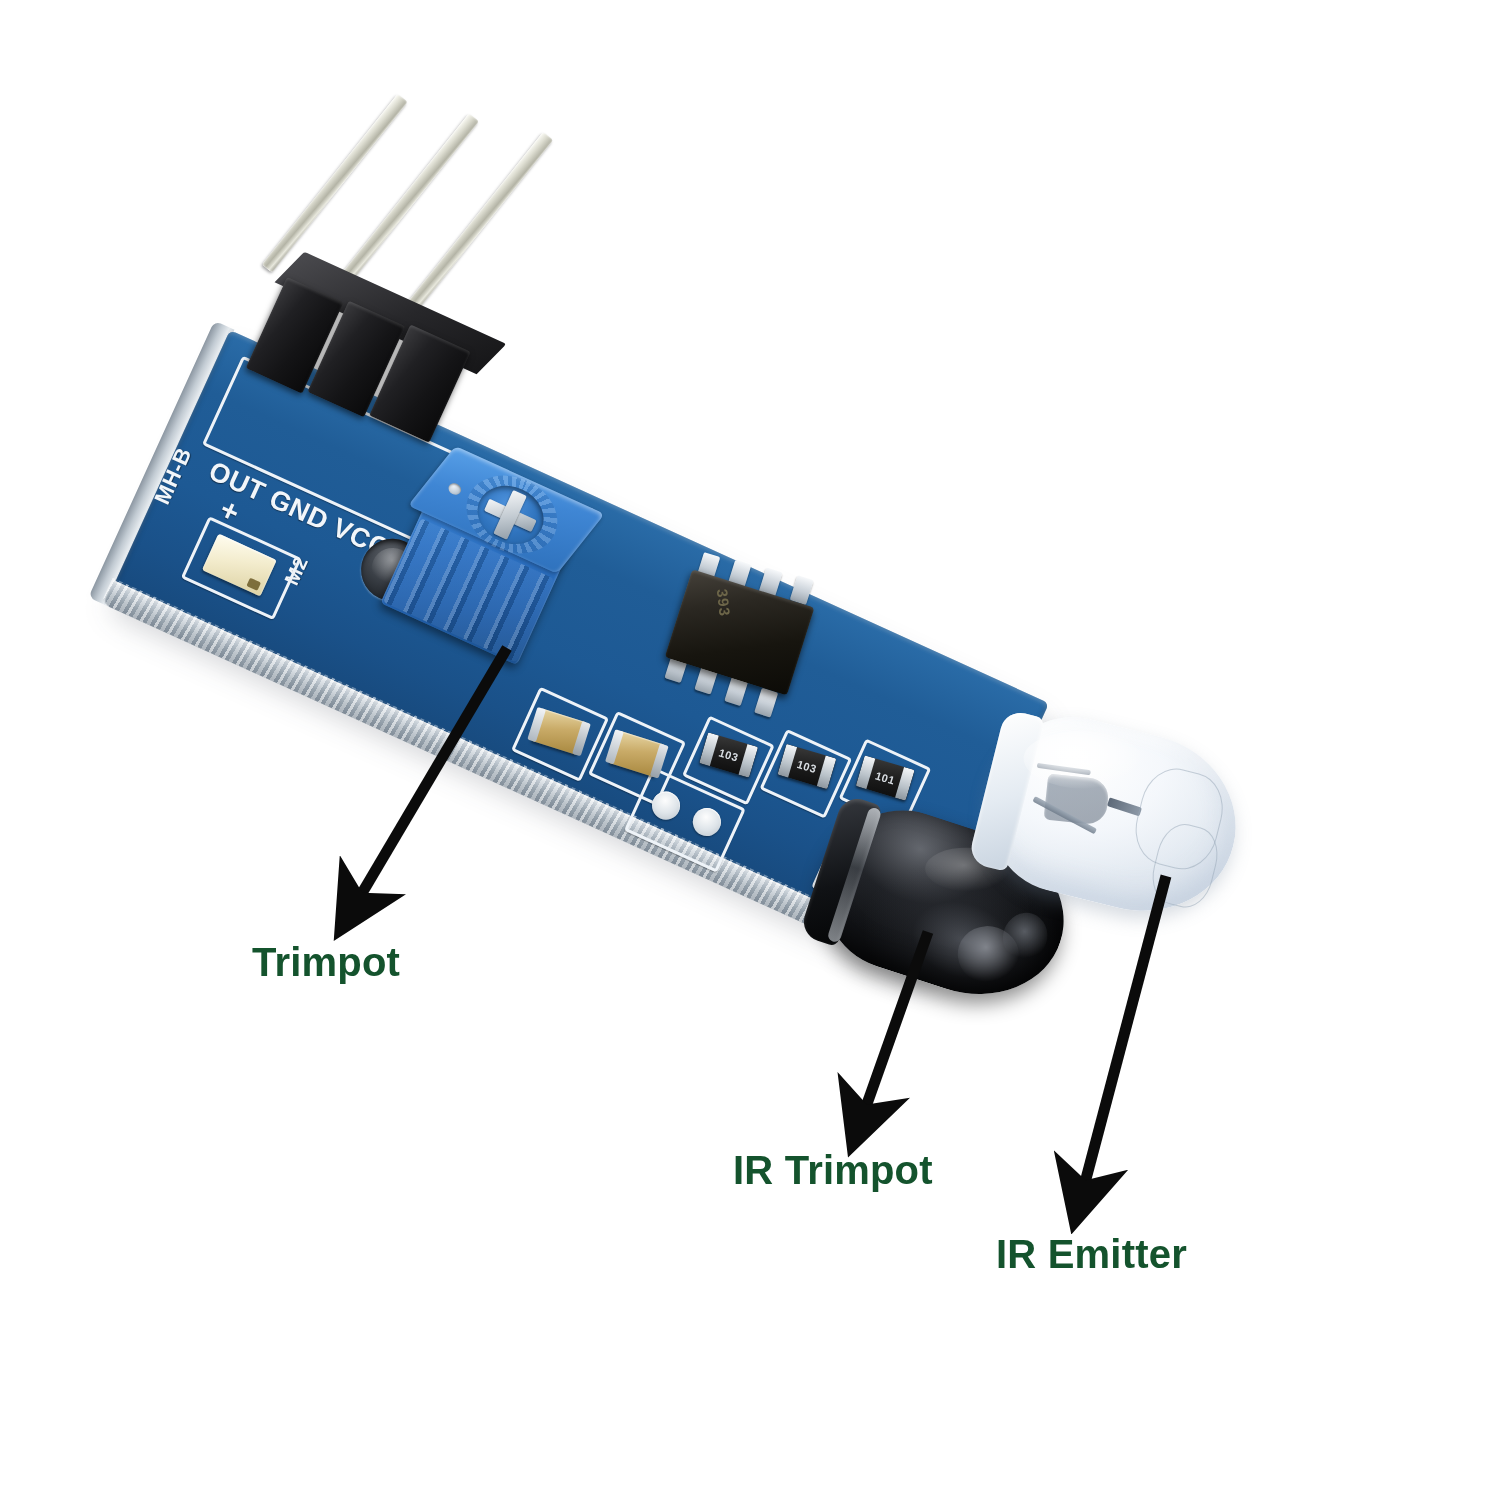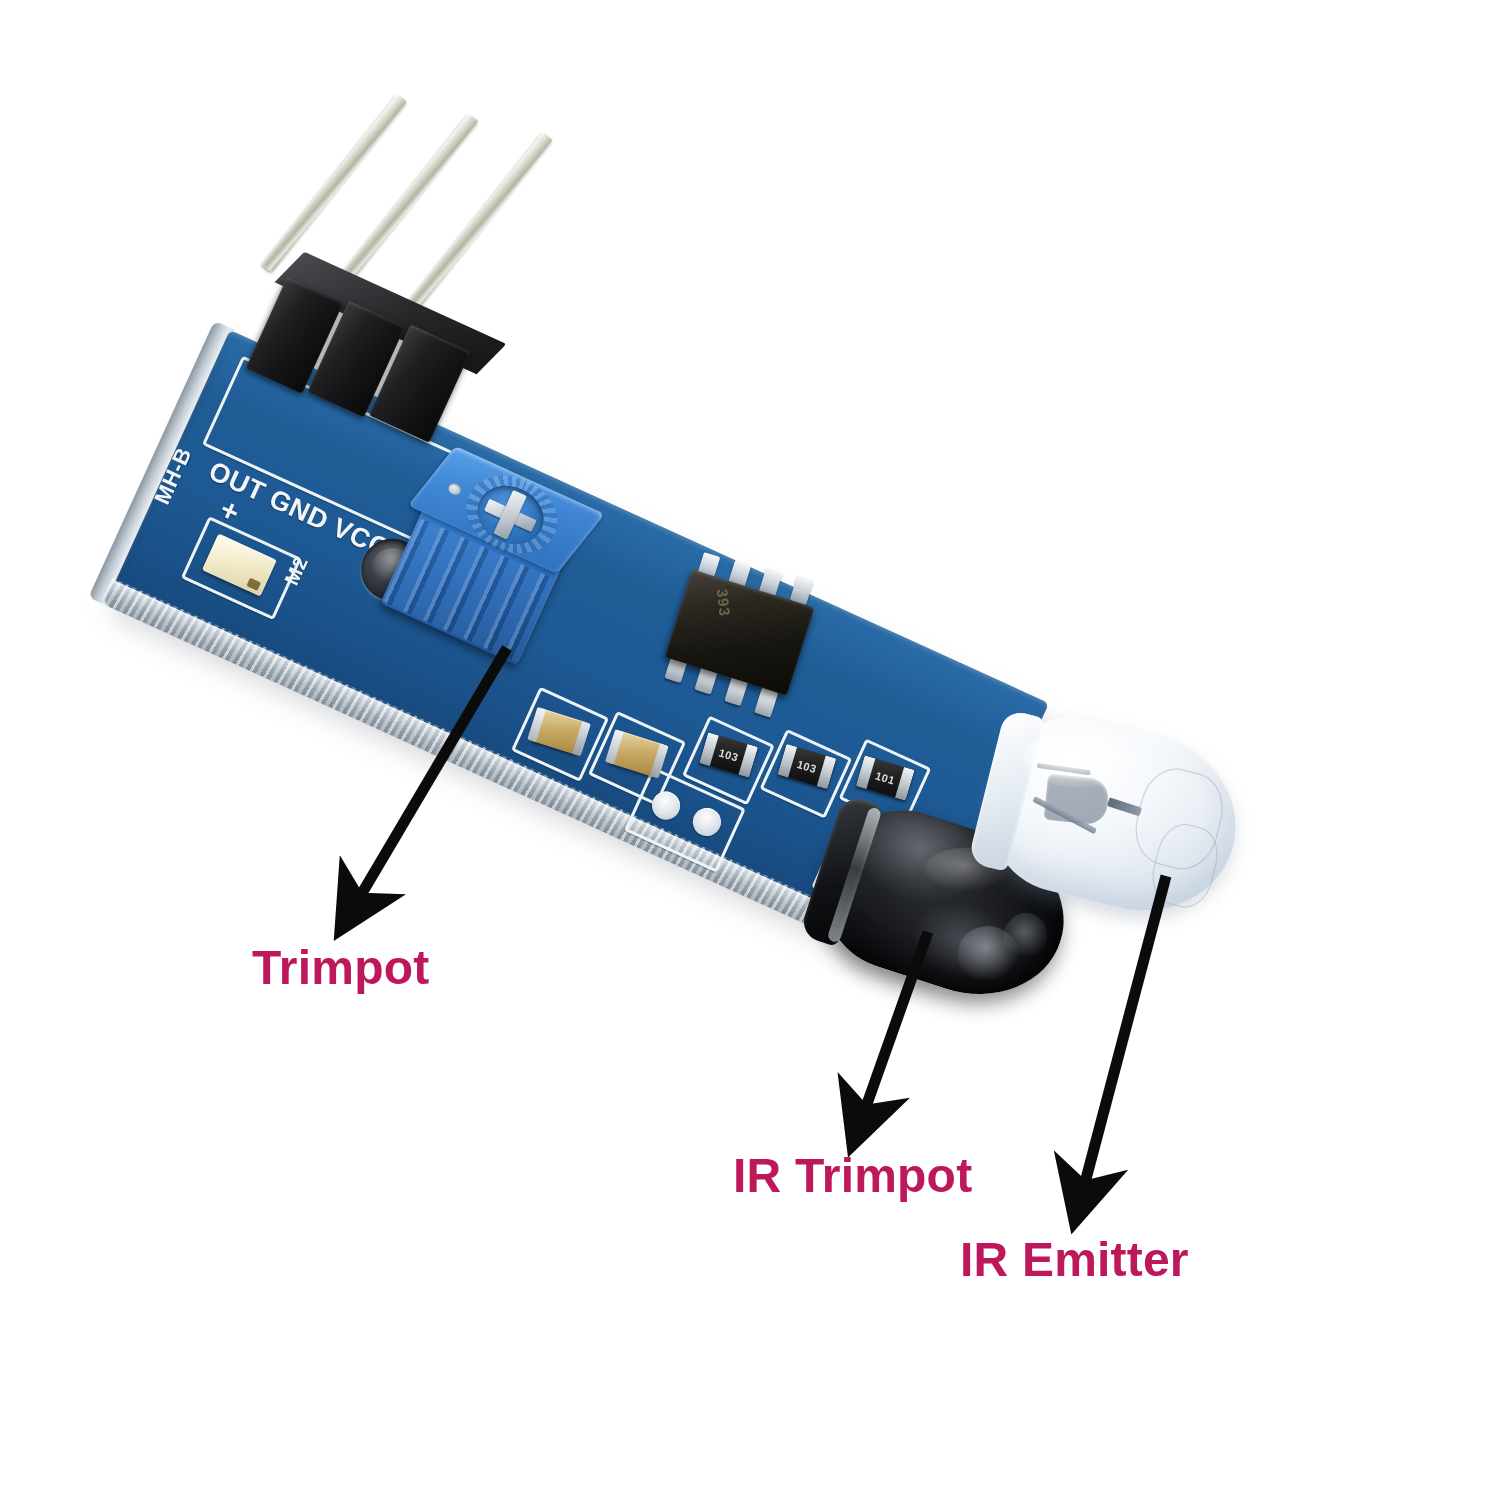--- a/index.html
+++ b/index.html
@@ -348,30 +348,30 @@
   .ir-emit .facet{
     position:absolute;border:1px solid rgba(150,165,182,.5);border-radius:40%;
   }
 
   
   .arrow-svg{position:absolute;left:0;top:0;width:1500px;height:1500px;pointer-events:none;}
 
   
   .anno{
     position:absolute;
-    color:#be185d;
+    color:#14532d;
     font-family:"Liberation Sans", sans-serif;
     font-weight:700;
-    font-size:48px;
+    font-size:40px;
     letter-spacing:.2px;
     white-space:nowrap;
   }
   #label-trimpot{left:252px;top:940px;}
   #label-ir-sensor{left:733px;top:1148px;}
-  #label-ir-emitter{left:960px;top:1232px;}
+  #label-ir-emitter{left:996px;top:1232px;}
 </style>
 </head>
 <body>
 
 <div id="stage">
 
   <div class="board-wrap">
     <div class="board-shadow"></div>
     <div class="board-edge-left"></div>
     <div class="board"></div>

